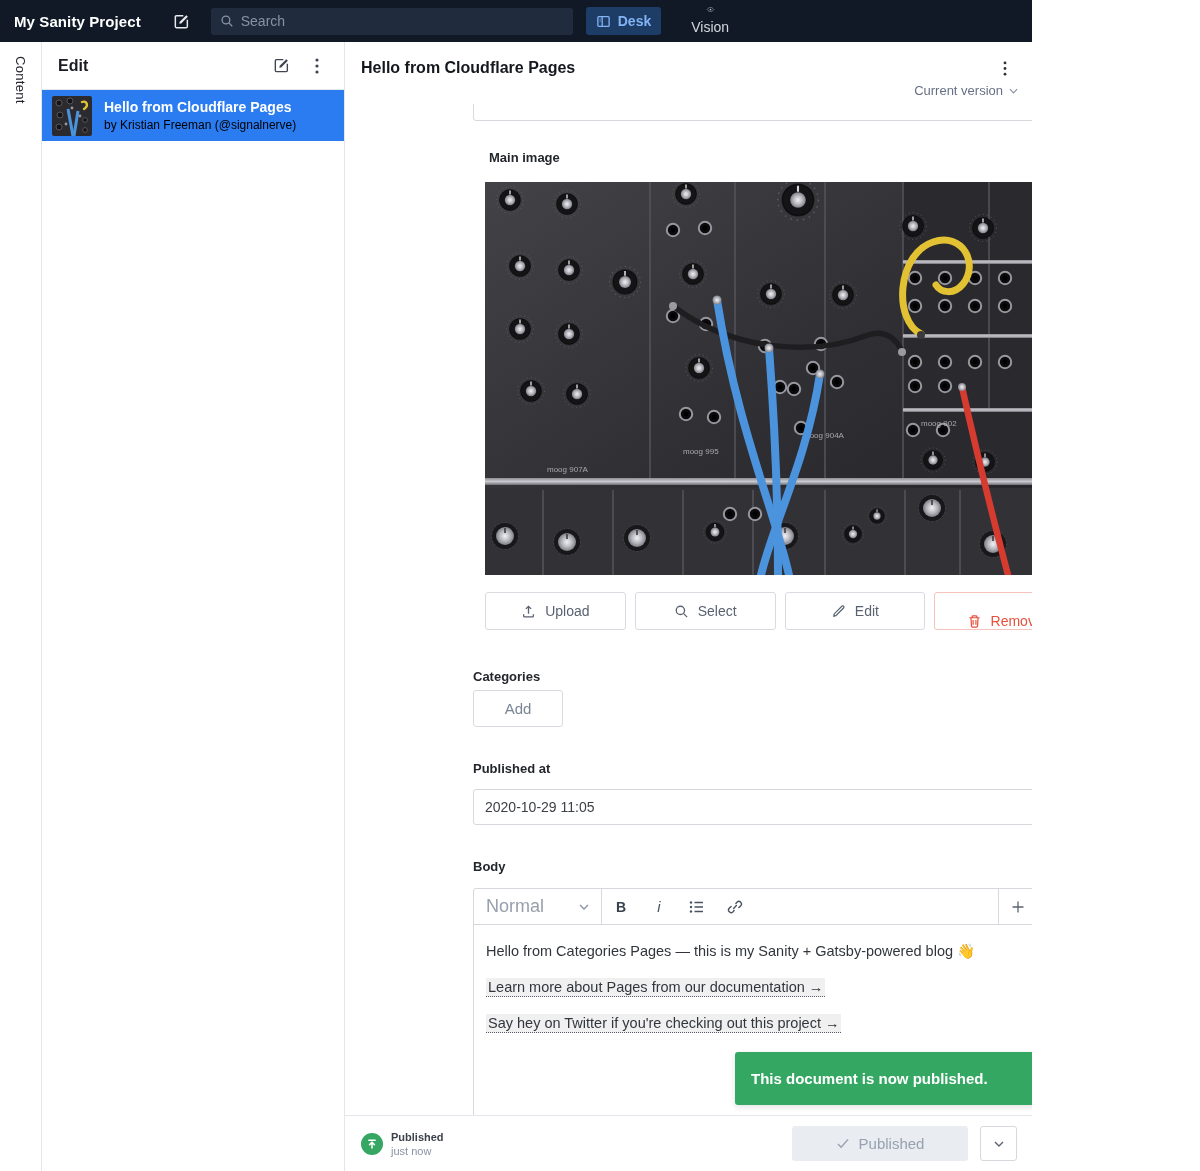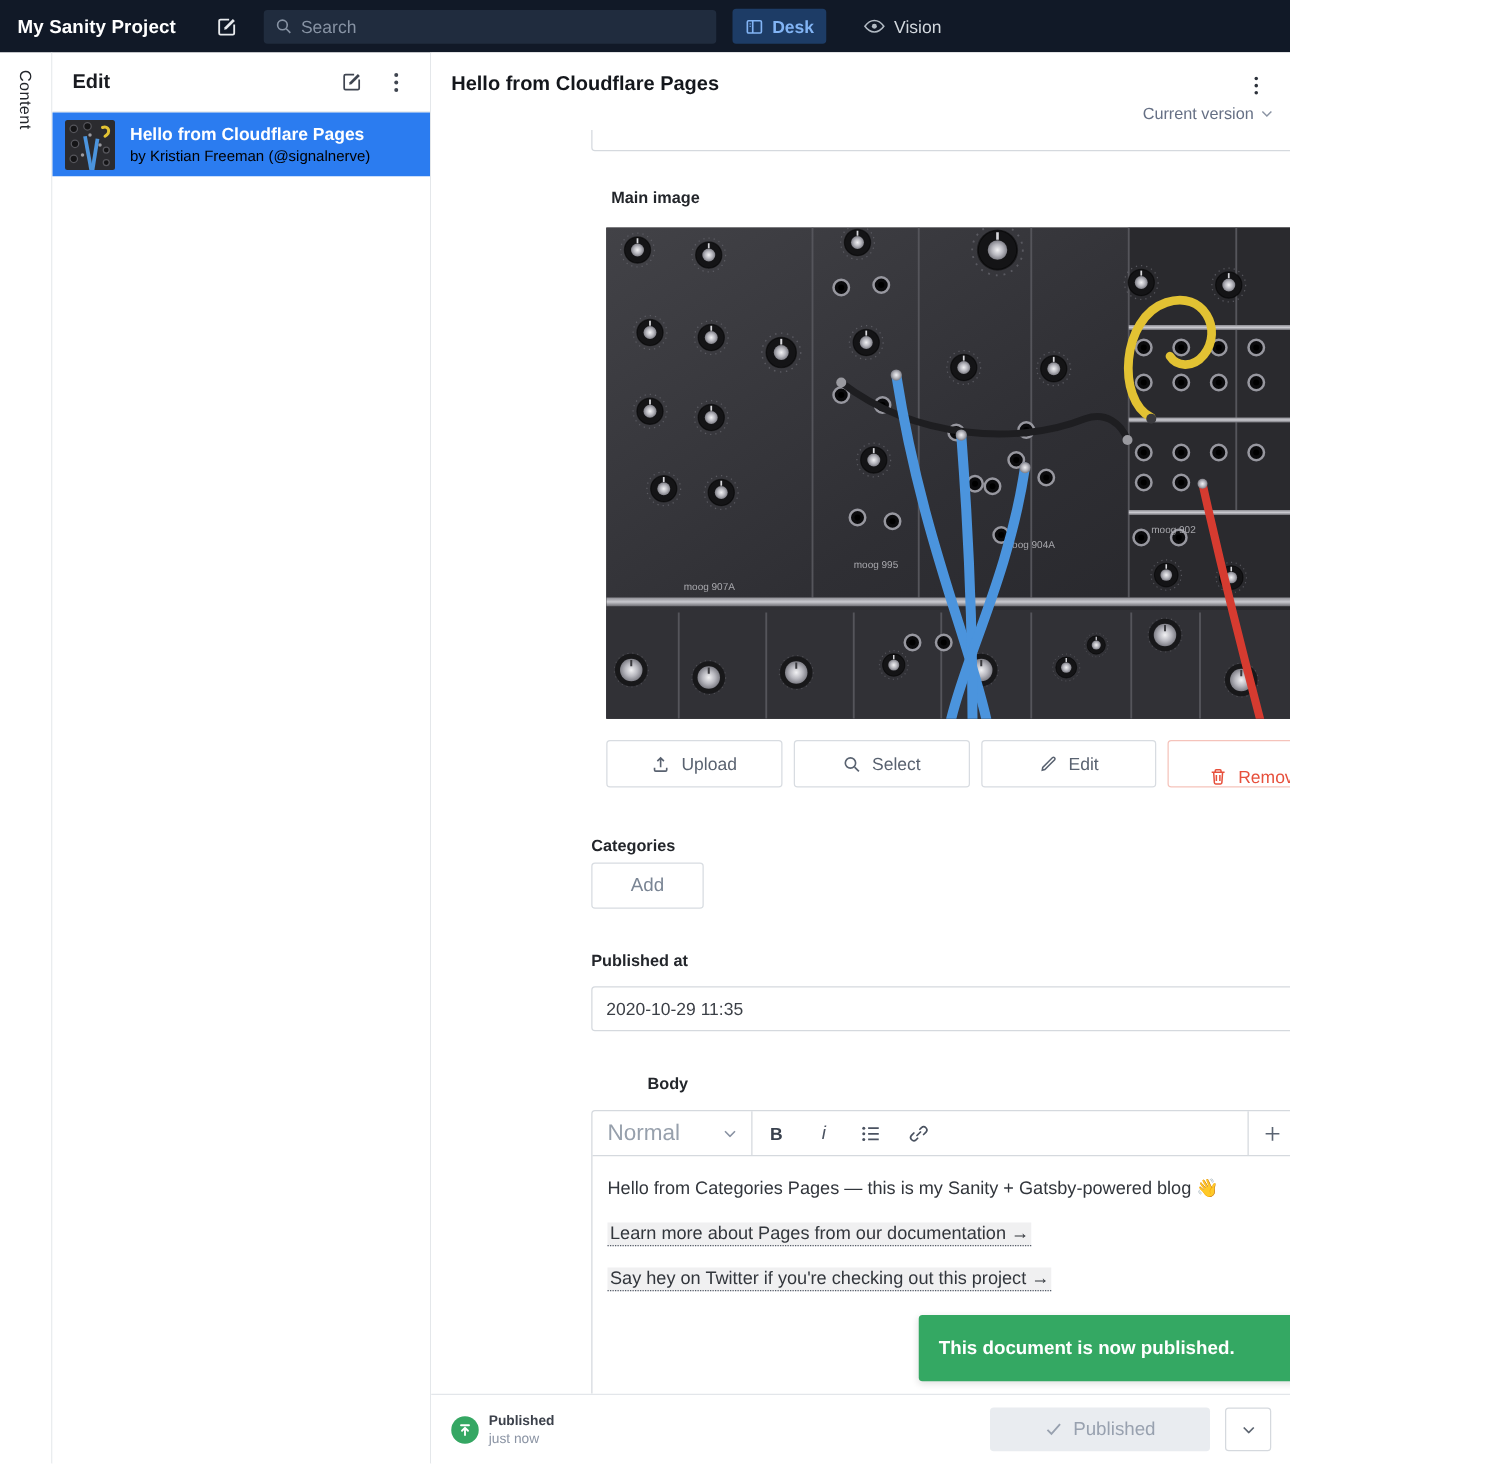--- a/index.html
+++ b/index.html
@@ -11,21 +11,21 @@
             display:flex; align-items:center; padding:0 12px 0 14px; }
   .nav-title { color:#fff; font-size:15px; font-weight:700; letter-spacing:.1px; }
   .nav-compose { color:#e8eaed; margin-left:32px; width:18px; height:18px; display:flex; align-items:center; cursor:pointer; }
   .nav-search { margin-left:20px; width:362px; height:27px; background:#202c3e; border-radius:3px;
                 display:flex; align-items:center; padding:0 9px; gap:7px; }
   .nav-search svg { color:#8793a4; flex:none; }
   .nav-search input { background:transparent; border:none; outline:none; color:#dfe3e8; font-size:14px; width:100%; }
   .nav-search input::placeholder { color:#8793a4; }
   .nav-tab { display:flex; align-items:center; gap:7px; height:28px; padding:0 10px; border-radius:3px; font-size:14px; cursor:pointer; }
   .tab-desk { margin-left:13px; background:#1d3c66; color:#82b4f5; font-weight:600; }
-  .tab-vision { margin-left:20px; color:#d3d8de; }
+  .tab-vision { margin-left:20px; color:#d3d8de;flex-direction:column; }
   .tab-vision svg { color:#b2bac3; }
   .nav-spacer { flex:1; }
   .presence-badge { width:22px; height:22px; border-radius:50%; border:2px solid #4a5462; color:#fff;
                     font-size:11px; font-weight:700; display:flex; align-items:center; justify-content:center; }
   .avatar { margin-left:12px; width:30px; height:30px; border-radius:50%; border:2px solid #b44be0;
             background:radial-gradient(circle at 45% 38%, #9b8976 0%, #6e5b49 40%, #33291f 80%); cursor:pointer; }
   .avatar-chevron { color:#9aa3ad; margin-left:5px; cursor:pointer; display:flex; }
 
   
   .rail { position:absolute; top:42px; left:0; bottom:0; width:42px; background:#fff; border-right:1px solid #e4e7ea; }
@@ -56,21 +56,21 @@
   .doc-content { position:absolute; top:62px; left:0; right:0; bottom:56px; overflow:hidden; background:#fff; z-index:1; }
 
   .cutoff-field { position:absolute; left:128px; top:-33px; width:602px; height:50px; background:#fff;
                   border:1px solid #d5d9de; border-radius:3px; }
   .cutoff-field .divider { position:absolute; top:0; bottom:0; right:35px; border-left:1px solid #d5d9de; }
 
   .field-label { position:absolute; left:128px; font-size:13px; font-weight:600; color:#23262b; }
   .lbl-mainimage { top:46px;padding-left:16px; }
   .lbl-categories { top:565px; }
   .lbl-published { top:657px; }
-  .lbl-body { top:755px;margin-left:45px; }
+  .lbl-body { top:755px; }
 
   .image-wrap { position:absolute; left:140px; top:78px; width:590px; height:393px; background:#232326; cursor:pointer; }
   .image-wrap svg { display:block; width:100%; height:100%; }
 
   .img-buttons { position:absolute; left:140px; top:488px; width:590px; height:38px; display:flex; gap:9px; }
   .btn { flex:1; height:38px; border:1px solid #d8dce1; border-radius:3px; background:#fff; color:#596270;
          font-size:14px; display:flex; align-items:center; justify-content:center; gap:9px; cursor:pointer; }
   .btn svg { flex:none; }
   .btn-remove { color:#e7503c; border-color:#f5c3bb;align-items:flex-end; }
 
@@ -418,21 +418,21 @@
         </button>
       </div>
 
       <div class="field-label lbl-categories">Categories</div>
       <button class="btn-add">
         <span>Add</span>
       </button>
 
       <div class="field-label lbl-published">Published at</div>
       <div class="date-input">
-        <span class="value">2020-10-29 11:35</span>
+        <span class="value">2020-10-29 11:05</span>
         <svg viewBox="0 0 16 16" width="16" height="16">
             <rect x="2" y="3" width="12" height="11" rx="1" stroke="currentColor" fill="none" stroke-width="1.3"></rect>
             <path d="M2 6.3h12M5.5 3V1.6M10.5 3V1.6" stroke="currentColor" stroke-width="1.3"></path>
             <path d="M4.3 8.8h1.4M7.3 8.8h1.4M10.3 8.8h1.4M4.3 11.3h1.4M7.3 11.3h1.4M10.3 11.3h1.4" stroke="currentColor" stroke-width="1.2"></path>
           </svg>
       </div>
 
       <div class="field-label lbl-body">Body</div>
       <div class="editor">
         <div class="toolbar">

